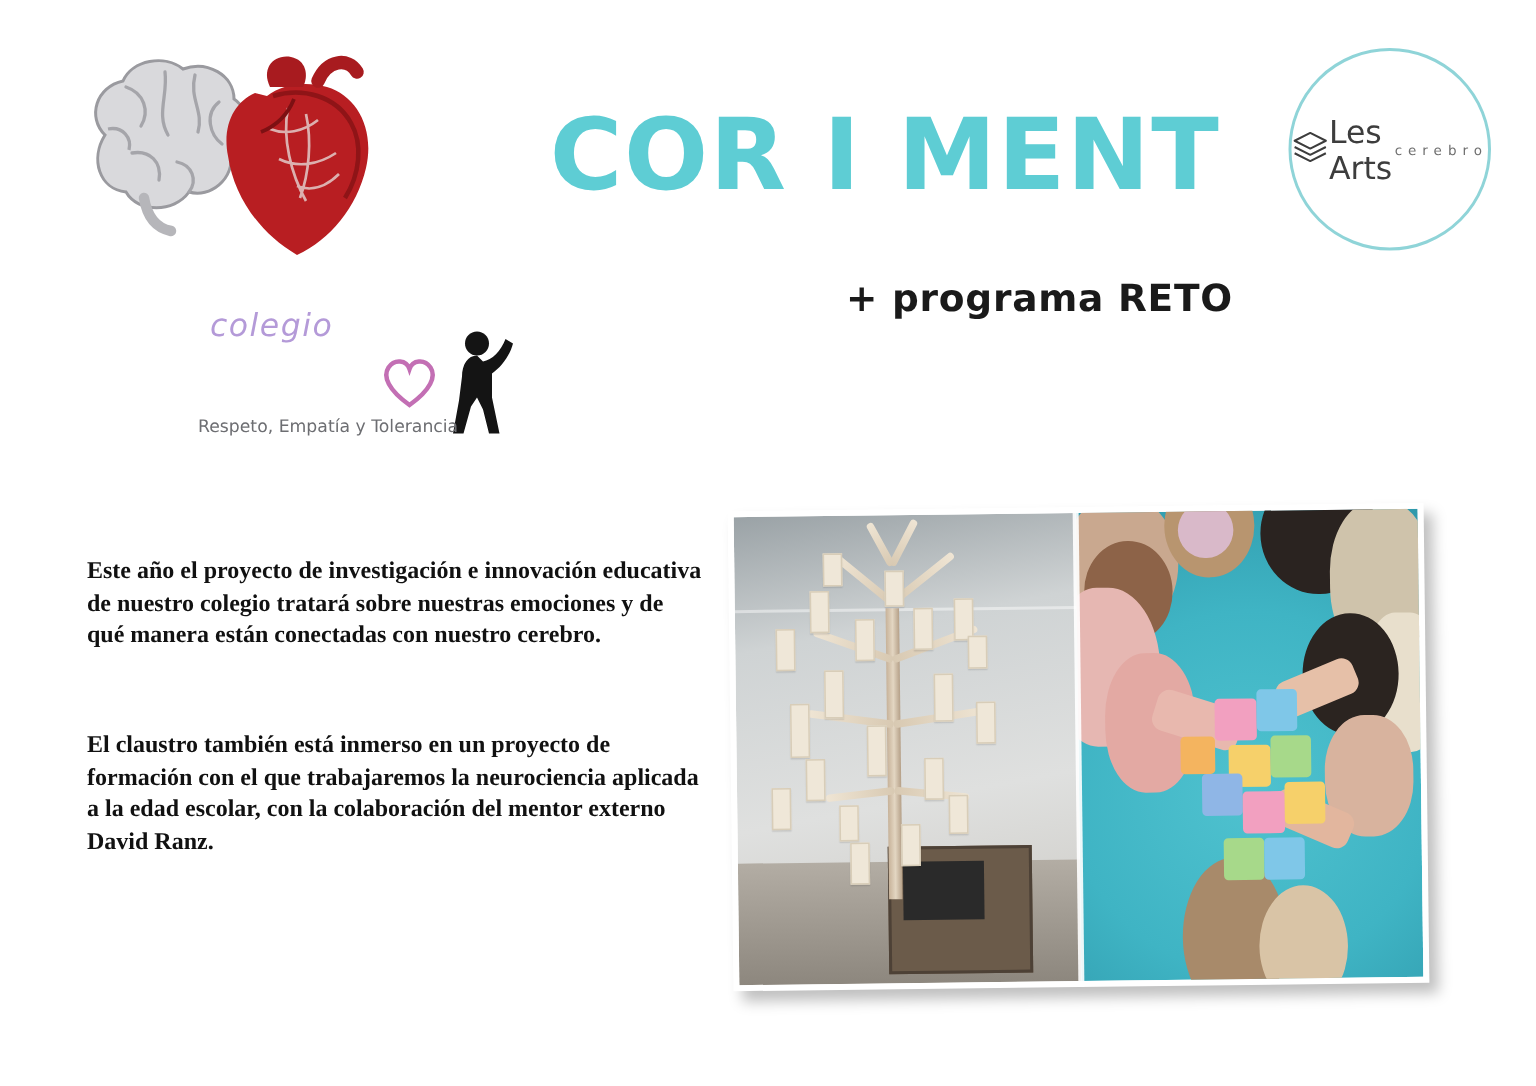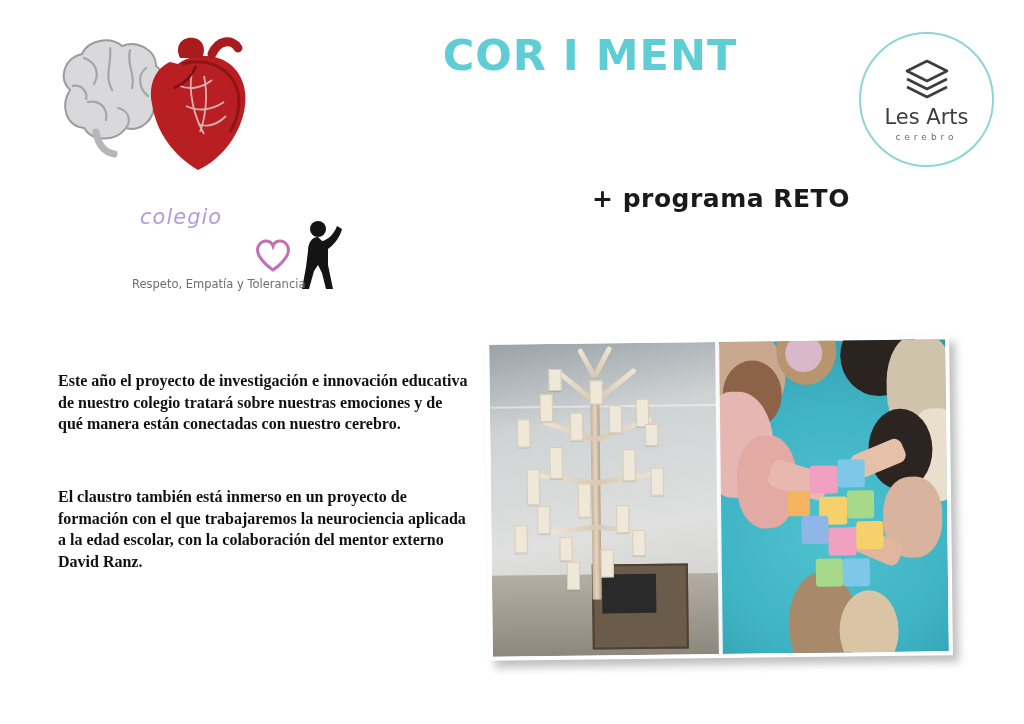--- a/index.html
+++ b/index.html
@@ -84,46 +84,47 @@
   }
   .title-line {
     font-family: "DejaVu Sans", sans-serif;
     font-weight: bold;
     font-size: 63px;
     line-height: 0.98;
     color: #5ecdd4;
     letter-spacing: 2px;
   }
   .title-line.second {
-    font-size: 43px;
+    font-size: 66px;
     letter-spacing: 1px;
+    margin-top: 38px;
   }
   .subtitle {
     position: absolute;
-    left: 592px;
+    left: 564px;
     top: 184px;
     font-family: "DejaVu Sans", sans-serif;
     font-weight: bold;
     font-size: 25px;
     color: #1a1a1a;
     letter-spacing: 0.5px;
   }
 
   
   .lesarts {
     position: absolute;
     right: 30px;
     top: 32px;
     width: 135px;
     height: 135px;
     border-radius: 50%;
     border: 2.5px solid #8fd4d8;
     box-sizing: border-box;
     display: flex;
-    flex-direction: column;
+    flex-direction: row;
     align-items: center;
     justify-content: center;
   }
   .lesarts-mark { width: 48px; height: 44px; margin-bottom: 4px; }
   .lesarts-name {
     font-family: "DejaVu Sans", sans-serif;
     font-size: 21px;
     color: #3d3d3d;
     letter-spacing: 0px;
   }

